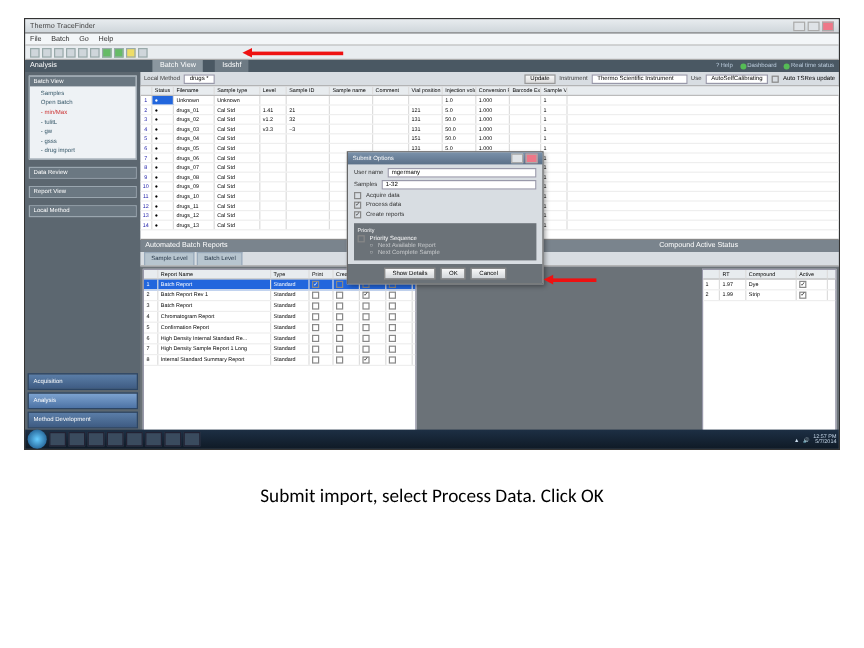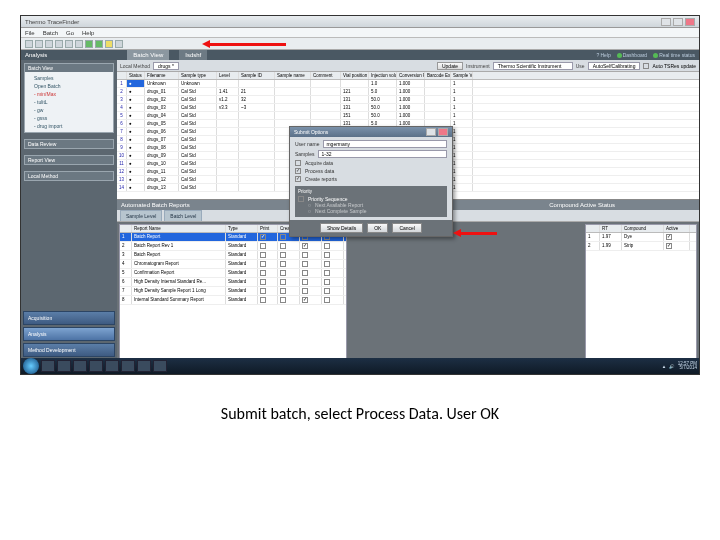--- a/index.html
+++ b/index.html
@@ -589,13 +589,13 @@
       <span>▲</span>
       <span>🔊</span>
       <span style="text-align:right;line-height:1;">
         <span>12:57 PM</span><br>
         <span>5/7/2014</span>
       </span>
     </div>
   </div>
 </div>
 
-<div class="caption">Submit batch, select Process Data. User OK</div>
+<div class="caption">Submit import, select Process Data. Click OK</div>
 
 </body></html>

